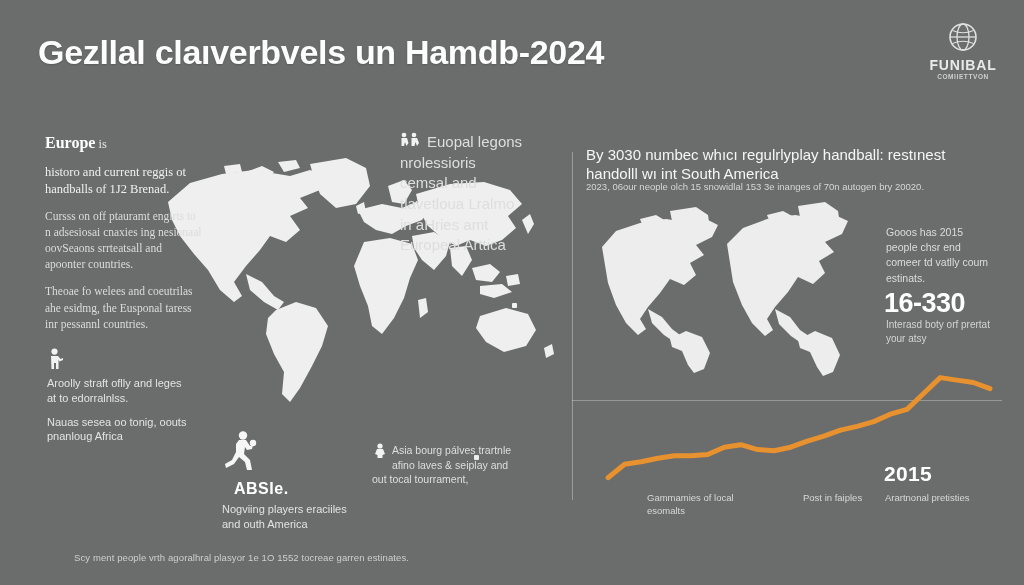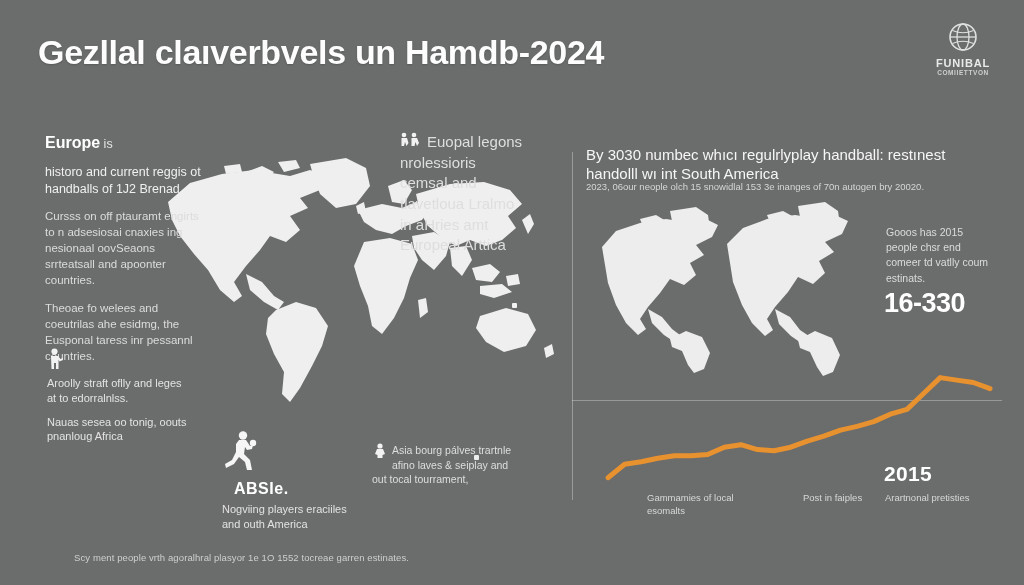--- a/index.html
+++ b/index.html
@@ -19,27 +19,27 @@
     font-size:34px;font-weight:bold;
     letter-spacing:-0.3px;
     color:#fdfdfd;
     text-shadow:0 1px 2px rgba(0,0,0,.18);
     white-space:nowrap;
   }
 
   
   .brand{position:absolute;right:22px;top:20px;width:78px;text-align:center;}
   .brand svg{display:block;margin:0 auto;opacity:.92;}
-  .brand .b1{font-size:11px;font-weight:bold;letter-spacing:.8px;margin-top:3px;color:#e9e9e9;}
+  .brand .b1{font-size:14px;font-weight:bold;letter-spacing:.8px;margin-top:3px;color:#e9e9e9;}
   .brand .b2{font-size:6.5px;font-weight:bold;letter-spacing:.6px;color:#cfcfcf;line-height:1.1;}
 
   
   .lead{
     position:absolute;left:45px;top:128px;width:158px;
-    font-size:12.5px;line-height:1.32;color:#f0f0f0;
+    font-size:12.5px;line-height:1.32;color:#f0f0f0;font-family:Liberation Serif, serif;
   }
   .lead .hl{font-size:16px;font-weight:bold;color:#ffffff;}
   .lead .hl-sub{font-size:12.5px;color:#e6e6e6;}
   .lead p{margin:0 0 11px 0;}
   .lead p.p1{margin-top:4px;}
   .para-dim{color:#dcdcdc;font-size:11.5px;line-height:1.4;}
 
   
   .blk-left-low{
     position:absolute;left:47px;top:348px;width:150px;
@@ -281,20 +281,21 @@
                  L85 152 L75 148 Z"></path>
       </g>
     </svg>
   </div>
 
   <div class="r-head">By 3030 numbec whıcı regulrlyplay handball: restınest handolll wı int South America</div>
   <div class="r-sub">2023, 06our neople olch 15 snowidlal 153 3e inanges of 70n autogen bry 20020.</div>
 
   <div class="stat-note">Gooos has 2015 people chsr end comeer td vatlly coum estinats.</div>
   <div class="stat-big">16-330</div>
+  <div class="stat-cap">Interasd boty orf prertat your atsy</div>
 
   <div class="chart">
     <svg id="chart-svg" viewBox="0 0 400 140" width="400" height="140" preserveAspectRatio="none" aria-hidden="true">
       <polyline id="chart-line" fill="none" stroke="#e8912f" stroke-width="5" stroke-linecap="round" stroke-linejoin="round" points="8.0,122.7 24.6,109.3 41.2,106.8 57.8,103.2 74.4,100.7 91.0,100.7 107.7,99.5 124.3,92.2 140.9,89.7 157.5,94.6 174.1,95.8 190.7,92.2 207.3,86.1 223.9,81.2 240.5,75.1 257.1,71.4 273.7,66.6 290.3,59.2 307.0,54.4 323.6,38.5 340.2,22.6 356.8,25.1 373.4,27.5 390.0,33.6"></polyline>
     </svg>
   </div>
   <div class="year">2015</div>
 
   <div class="cap-row">
     <div class="cap c1">Gammamies of local esomalts</div>

